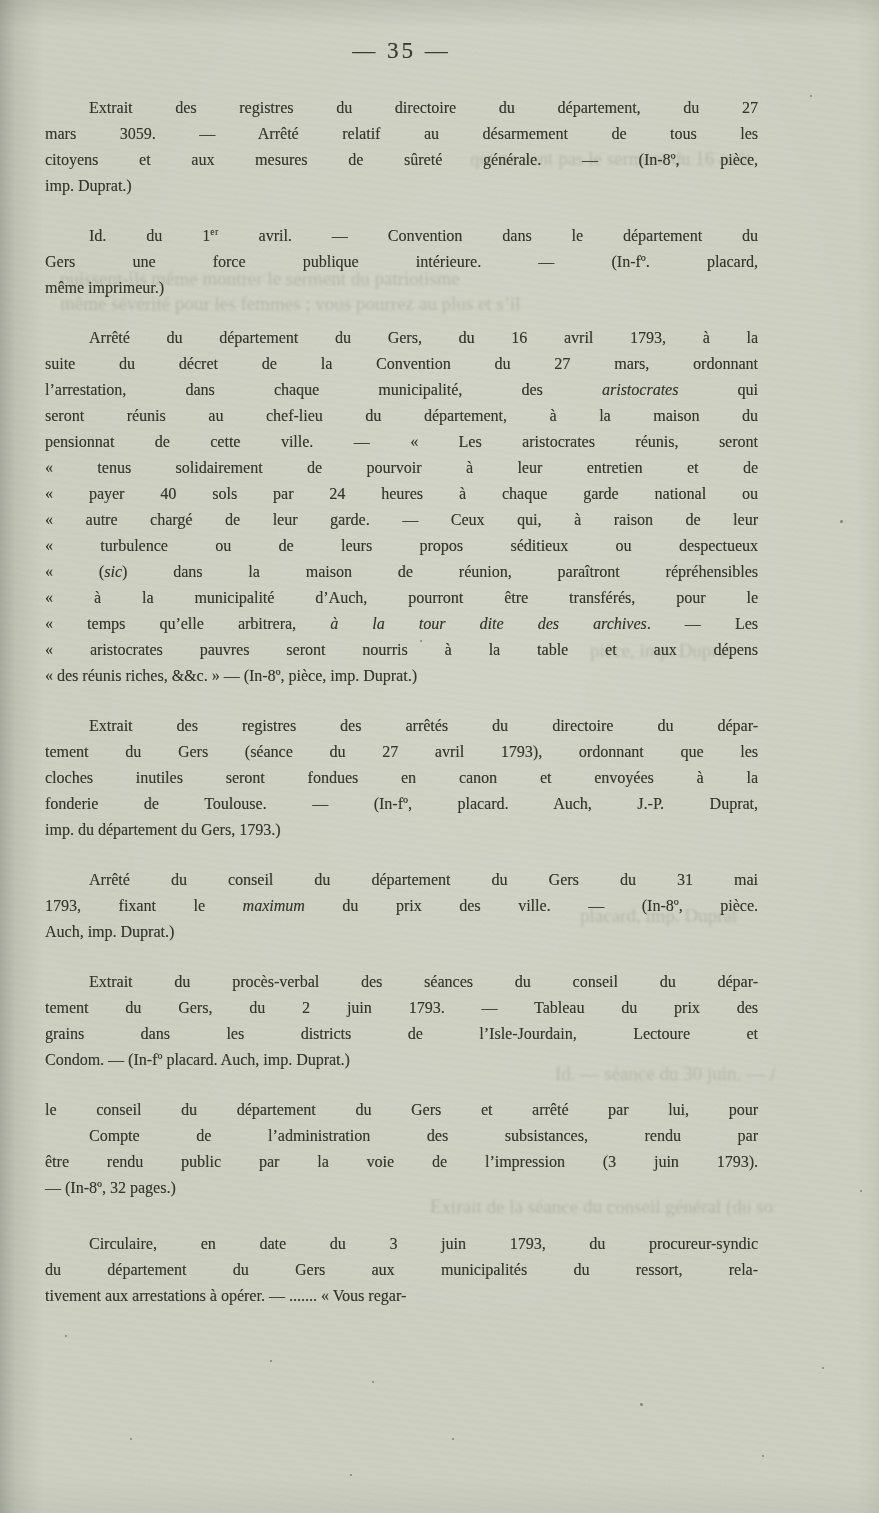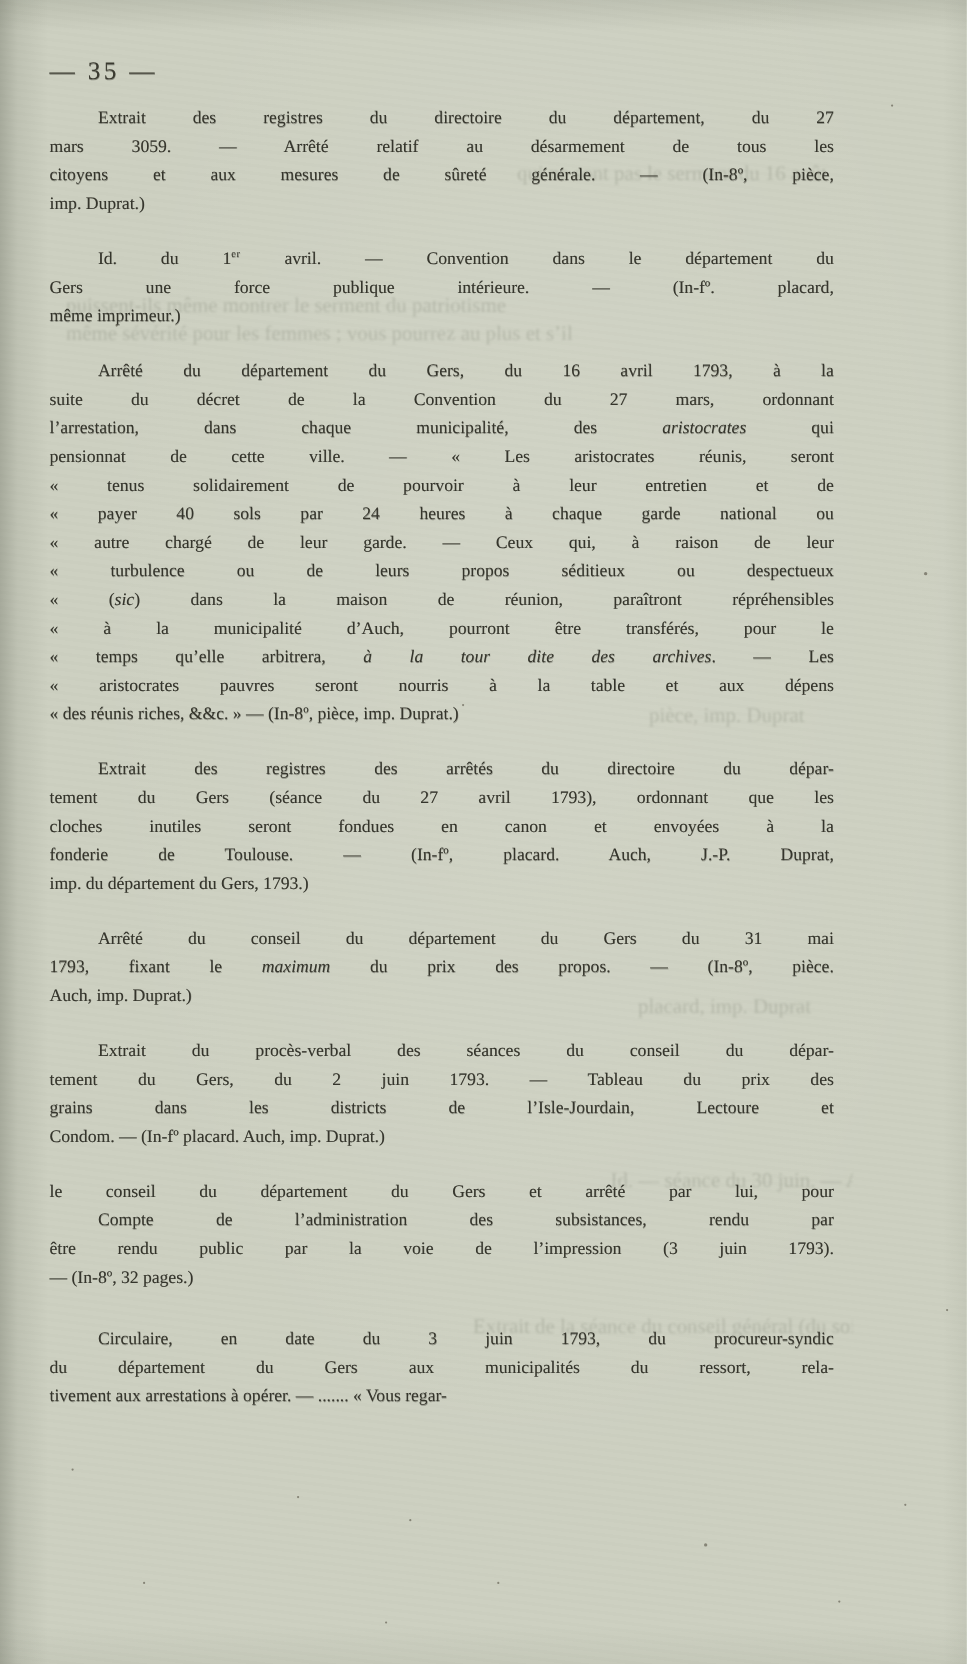--- a/index.html
+++ b/index.html
@@ -10,21 +10,21 @@
     background:
       radial-gradient(ellipse at 55% 38%, rgba(255,255,255,0.08), rgba(0,0,0,0) 62%),
       linear-gradient(90deg, rgba(45,50,38,0.24) 0px, rgba(45,50,38,0.09) 16px, rgba(0,0,0,0) 44px),
       linear-gradient(180deg, rgba(45,50,38,0.10) 0px, rgba(0,0,0,0) 28px),
       linear-gradient(270deg, rgba(45,50,38,0.05) 0px, rgba(0,0,0,0) 22px),
       linear-gradient(0deg, rgba(45,50,38,0.05) 0px, rgba(0,0,0,0) 36px),
       repeating-linear-gradient(7deg, rgba(120,125,108,0.025) 0 3px, rgba(0,0,0,0) 3px 7px),
       #cdd0c1;
     color:#35352c;
   }
-  .header{position:absolute;top:52px;left:45px;width:713px;text-align:left;}
+  .header{position:absolute;top:38px;left:45px;width:713px;text-align:center;}
   .pagenum{font-size:23px;letter-spacing:3px;color:#3a3a30;
            text-shadow:0.3px 0.3px 0.5px rgba(53,53,45,0.45);}
   .body-col{position:absolute;left:45px;top:95px;width:713px;
             font-size:16px;color:#35352c;
             text-shadow:0.3px 0.3px 0.5px rgba(53,53,45,0.40);}
   .paragraph+.paragraph{margin-top:24px;}
   .paragraph.gap-lg{margin-top:30px;}
   .line{line-height:26px;height:26px;white-space:normal;}
   .line.just{text-align:justify;text-align-last:justify;}
   .line.ind{padding-left:44px;}
@@ -77,41 +77,42 @@
       </div>
       <div class="paragraph">
         <div class="line just ind"><span>Id. du 1</span><span class="sup">er</span><span> avril. — Convention dans le département du</span></div>
         <div class="line just"><span>Gers une force publique intérieure. — (In-fº. placard,</span></div>
         <div class="line"><span>même imprimeur.)</span></div>
       </div>
       <div class="paragraph">
         <div class="line just ind"><span>Arrêté du département du Gers, du 16 avril 1793, à la</span></div>
         <div class="line just"><span>suite du décret de la Convention du 27 mars, ordonnant</span></div>
         <div class="line just"><span>l’arrestation, dans chaque municipalité, des </span><span class="it">aristocrates</span><span> qui</span></div>
+        <div class="line just"><span>seront réunis au chef-lieu du département, à la maison du</span></div>
         <div class="line just"><span>pensionnat de cette ville. — « Les aristocrates réunis, seront</span></div>
         <div class="line just"><span>« tenus solidairement de pourvoir à leur entretien et de</span></div>
         <div class="line just"><span>« payer 40 sols par 24 heures à chaque garde national ou</span></div>
         <div class="line just"><span>« autre chargé de leur garde. — Ceux qui, à raison de leur</span></div>
         <div class="line just"><span>« turbulence ou de leurs propos séditieux ou despectueux</span></div>
         <div class="line just"><span>« (</span><span class="it">sic</span><span>) dans la maison de réunion, paraîtront répréhensibles</span></div>
         <div class="line just"><span>« à la municipalité d’Auch, pourront être transférés, pour le</span></div>
         <div class="line just"><span>« temps qu’elle arbitrera, </span><span class="it">à la tour dite des archives</span><span>. — Les</span></div>
         <div class="line just"><span>« aristocrates pauvres seront nourris à la table et aux dépens</span></div>
         <div class="line"><span>« des réunis riches, &amp;&amp;c. » — (In-8º, pièce, imp. Duprat.)</span></div>
       </div>
       <div class="paragraph">
         <div class="line just ind"><span>Extrait des registres des arrêtés du directoire du dépar-</span></div>
         <div class="line just"><span>tement du Gers (séance du 27 avril 1793), ordonnant que les</span></div>
         <div class="line just"><span>cloches inutiles seront fondues en canon et envoyées à la</span></div>
         <div class="line just"><span>fonderie de Toulouse. — (In-fº, placard. Auch, J.-P. Duprat,</span></div>
         <div class="line"><span>imp. du département du Gers, 1793.)</span></div>
       </div>
       <div class="paragraph">
         <div class="line just ind"><span>Arrêté du conseil du département du Gers du 31 mai</span></div>
-        <div class="line just"><span>1793, fixant le </span><span class="it">maximum</span><span> du prix des propos. — (In-8º, pièce.</span></div>
+        <div class="line just"><span>1793, fixant le </span><span class="it">maximum</span><span> du prix des ville. — (In-8º, pièce.</span></div>
         <div class="line"><span>Auch, imp. Duprat.)</span></div>
       </div>
       <div class="paragraph">
         <div class="line just ind"><span>Extrait du procès-verbal des séances du conseil du dépar-</span></div>
         <div class="line just"><span>tement du Gers, du 2 juin 1793. — Tableau du prix des</span></div>
         <div class="line just"><span>grains dans les districts de l’Isle-Jourdain, Lectoure et</span></div>
         <div class="line"><span>Condom. — (In-fº placard. Auch, imp. Duprat.)</span></div>
       </div>
       <div class="paragraph">
         <div class="line just"><span>le conseil du département du Gers et arrêté par lui, pour</span></div>

